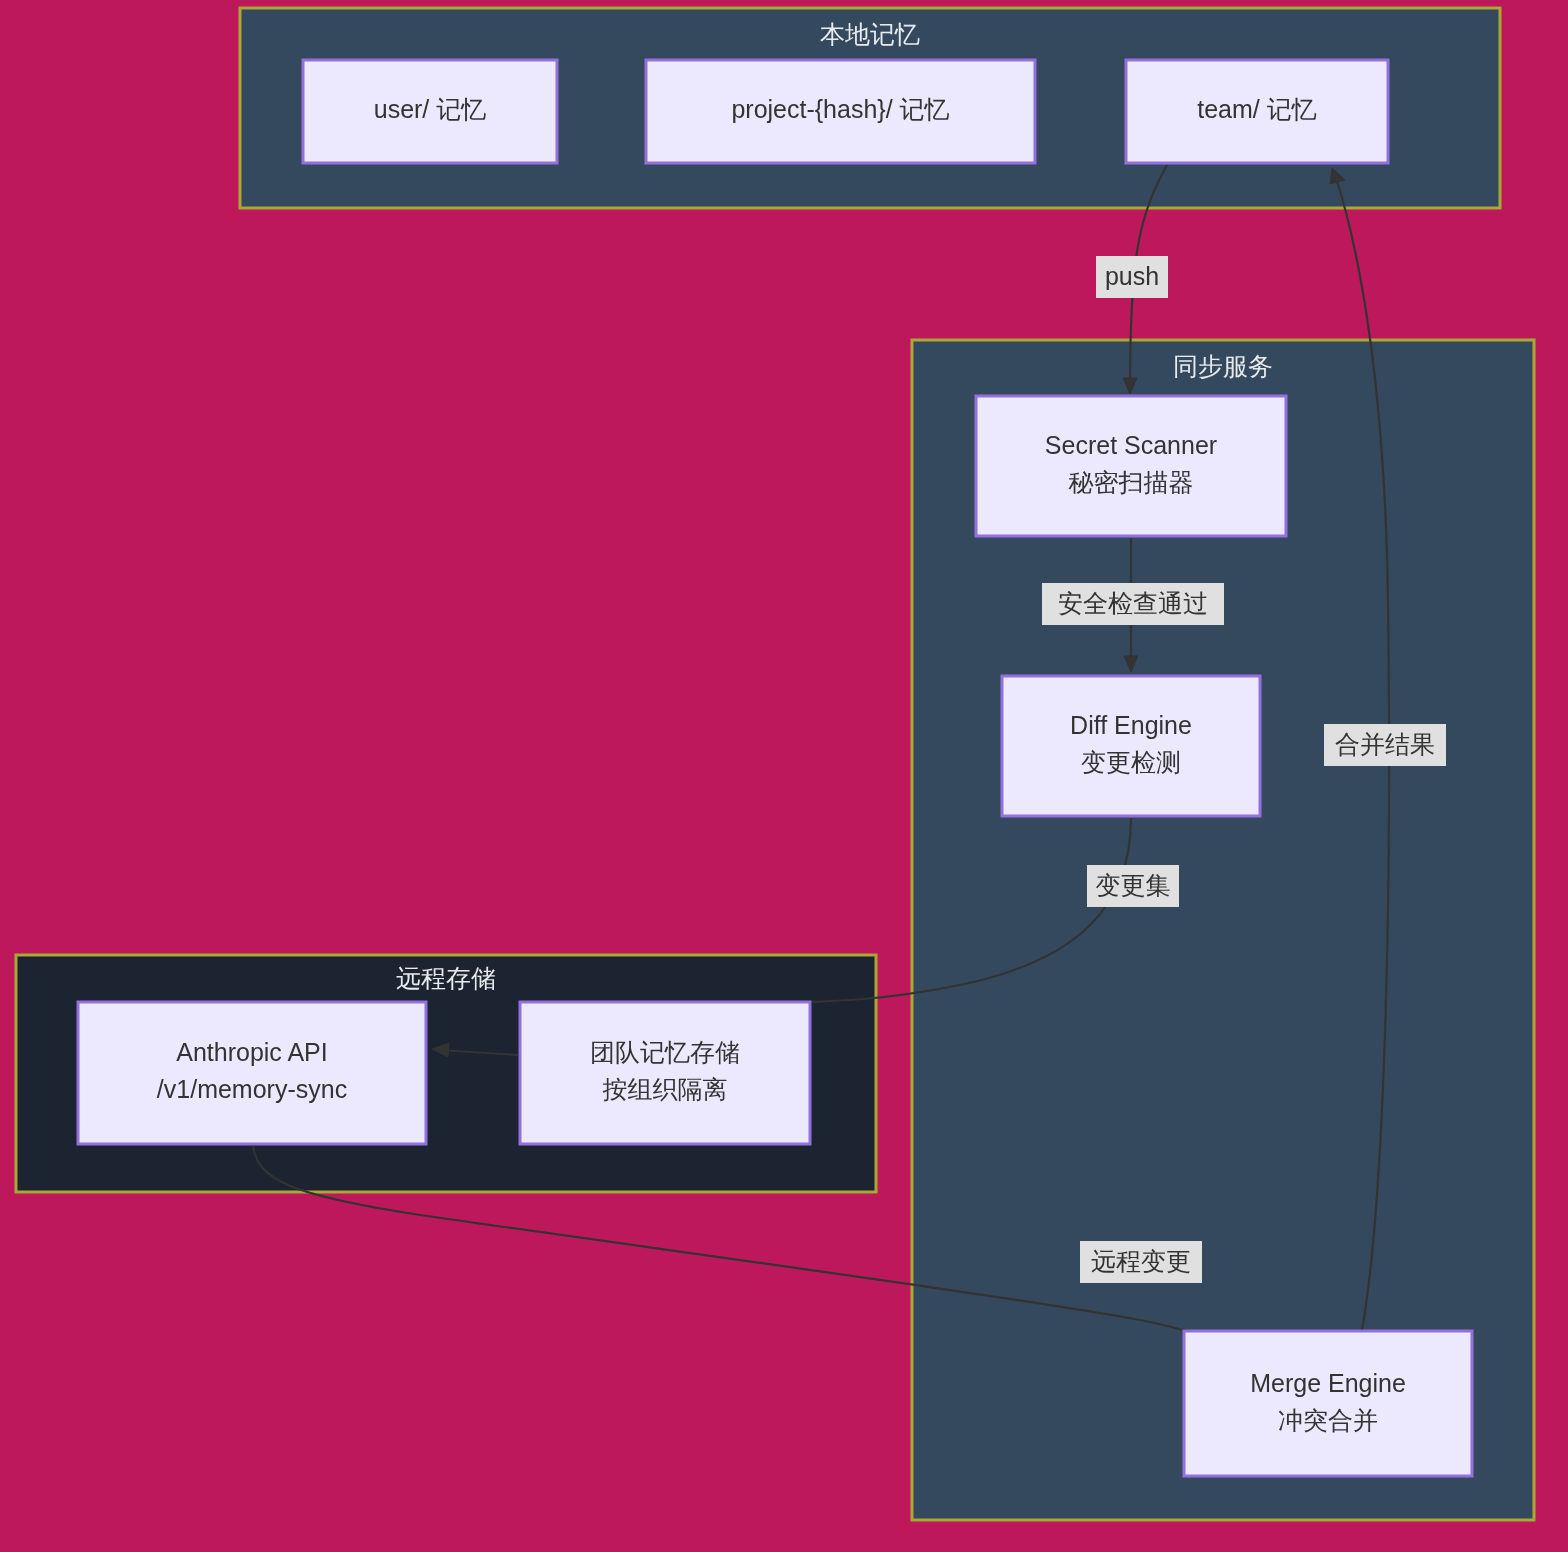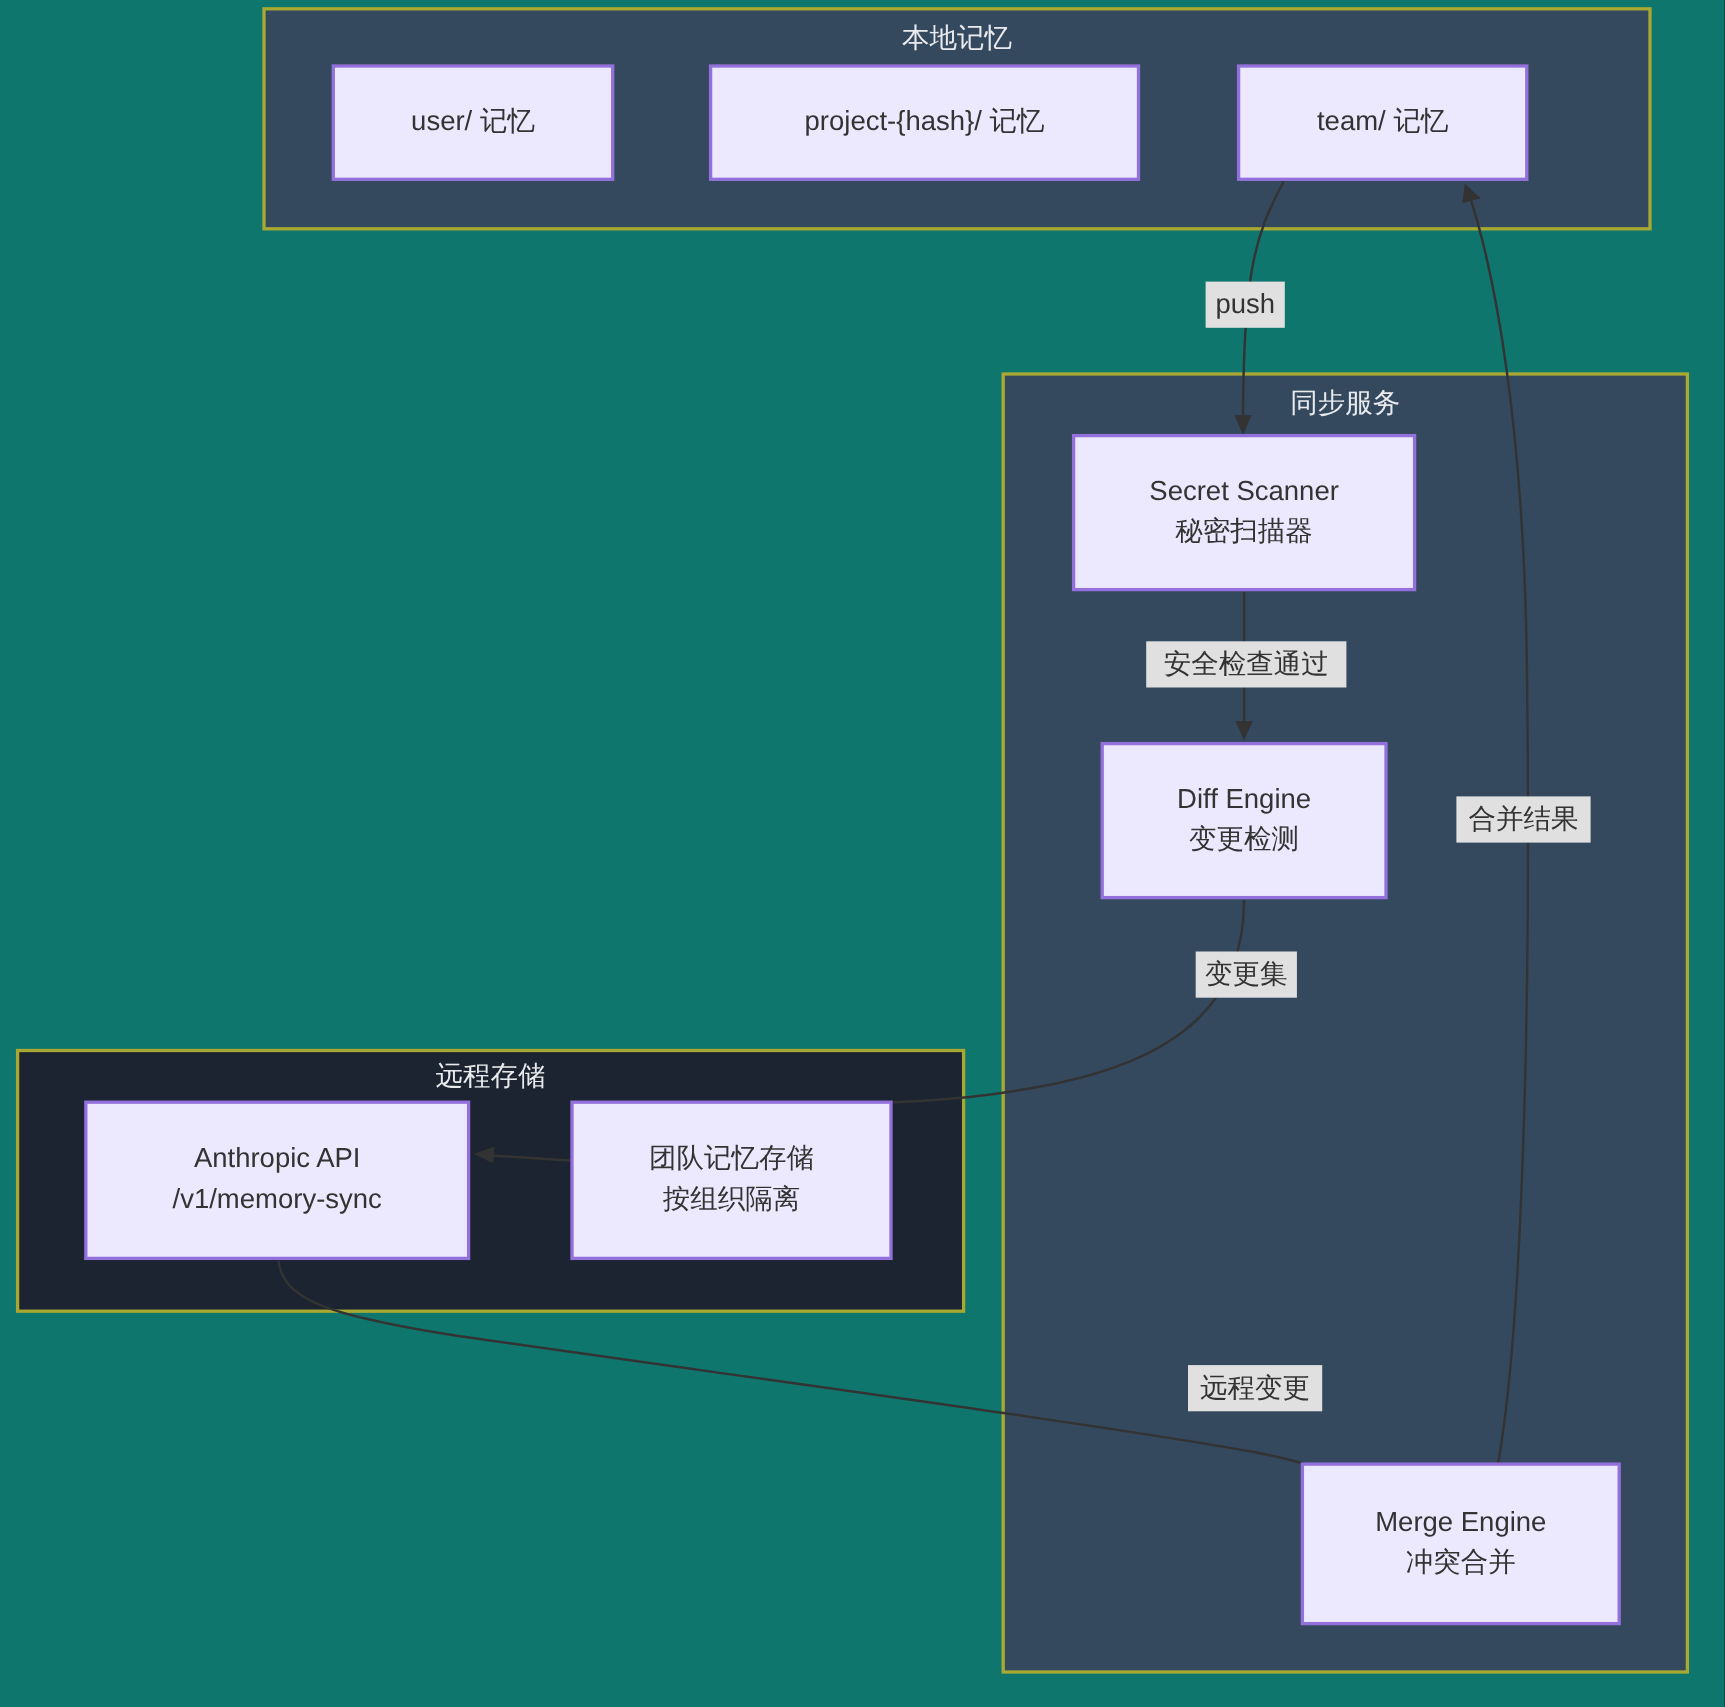--- a/index.html
+++ b/index.html
@@ -10,21 +10,21 @@
   body {
     width: 1568px;
     height: 1552px;
     overflow: hidden;
     font-family: "Liberation Sans", "DejaVu Sans", sans-serif;
   }
   #diagram-root {
     position: relative;
     width: 1568px;
     height: 1552px;
-    background: #0f766e;
+    background: #be185d;
   }
   svg.diagram-canvas {
     position: absolute;
     top: 0;
     left: 0;
     width: 1568px;
     height: 1552px;
   }
   .cluster-rect-light {
     fill: #35495e;

